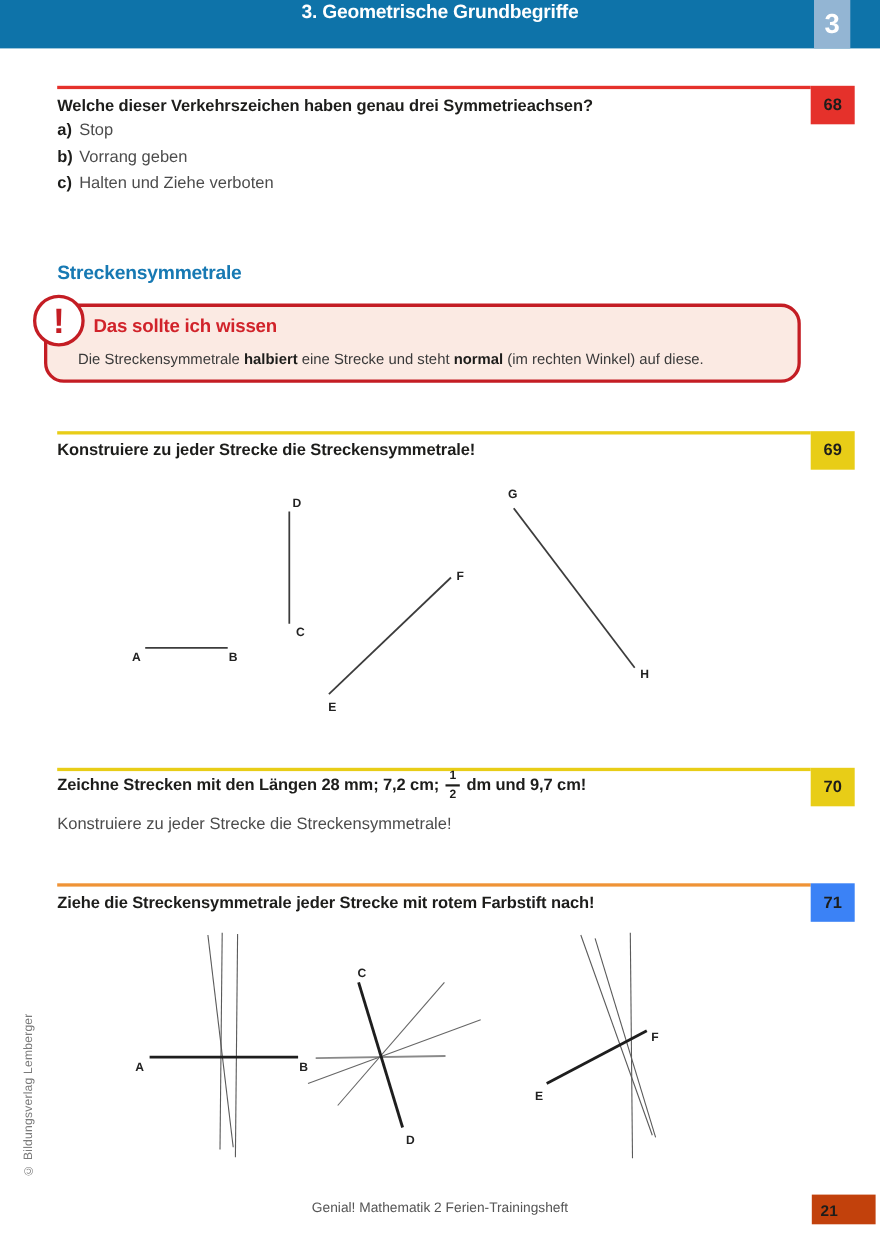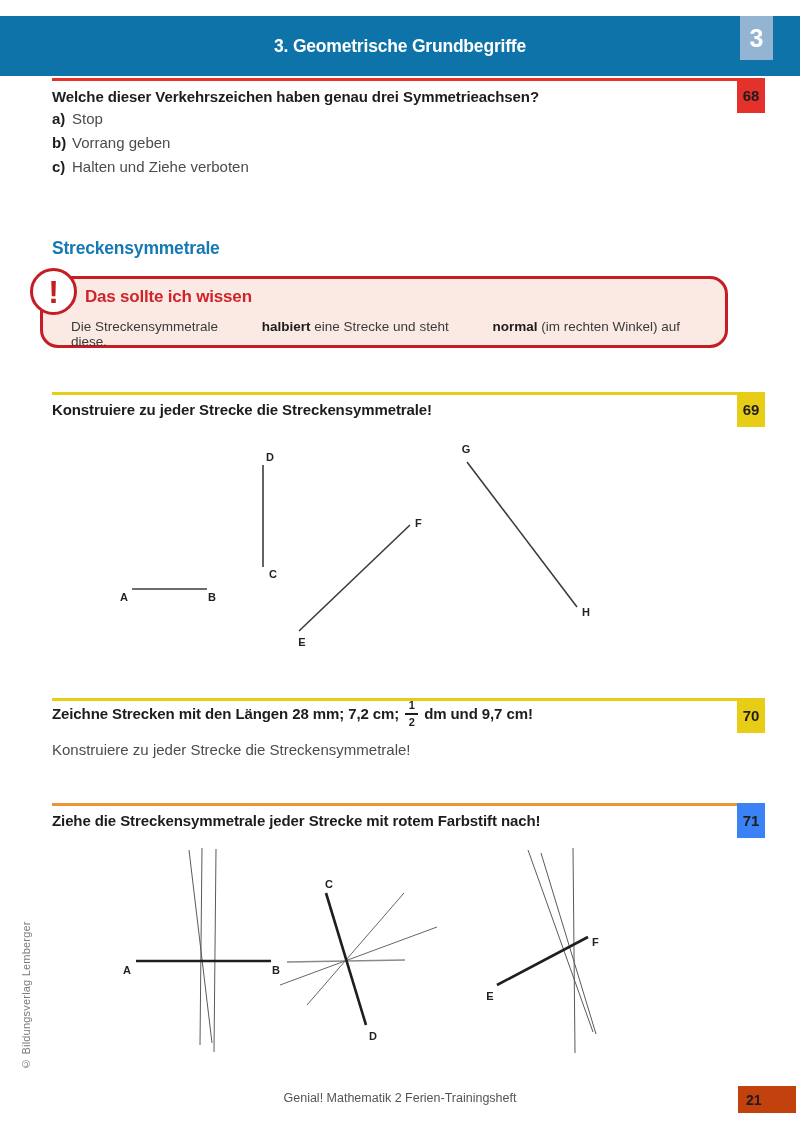--- a/index.html
+++ b/index.html
@@ -5,36 +5,36 @@
   * { margin:0; padding:0; box-sizing:border-box; }
   html,body { background:#ffffff; }
   .page {
     position:relative; width:800px; height:1131px; margin:0 auto;
     background:#ffffff; overflow:hidden;
     font-family:"Liberation Sans", sans-serif; color:#1d1d1b;
   }
 
   
   .header-bar {
-    position:absolute; top:16px; left:0; width:800px; height:60px;
-    background:#0e73a9; display:flex; align-items:center; justify-content:center;
+    position:absolute; top:0; left:0; width:800px; height:44px;
+    background:#0e73a9; display:flex; justify-content:center;
   }
   .header-title {
     color:#ffffff; font-size:17.5px; font-weight:bold; letter-spacing:-0.2px;
   }
   .header-tab {
     position:absolute; top:0; left:740px; width:33px; height:44px;
     background:#93b5d3; display:flex; align-items:center; justify-content:center;
   }
   .header-tab span { color:#ffffff; font-size:25px; font-weight:bold; }
 
   
   .rule { position:absolute; left:52px; width:685px; height:3px; }
   .badge {
-    position:absolute; left:737px; width:28px; height:35px;
+    position:absolute; left:737px; width:40px; height:35px;
     display:flex; align-items:center; justify-content:center;
     font-size:15px; font-weight:bold; color:#1d1d1b;text-align:center;
   }
   .question {
     position:absolute; left:52px; width:660px;
     font-size:15px; font-weight:bold; color:#1d1d1b; letter-spacing:-0.1px;
   }
   .options { position:absolute; left:52px; top:106px; width:500px; }
   .option-row { height:24px; display:flex; align-items:center; font-size:15px; }
   .option-key { font-weight:bold; color:#1d1d1b; width:20px; }
@@ -65,21 +65,21 @@
   }
   .info-icon span { color:#c41d24; font-size:32px; font-weight:800; line-height:1; }
   .info-title {
     position:absolute; left:42px; top:8px;
     font-size:17px; font-weight:bold; color:#d1232a; letter-spacing:-0.2px;
   }
   .info-body {
     position:absolute; left:28px; top:40px; width:640px;
     font-size:13.5px; color:#3a3a3a;
   }
-  .info-body b { color:#1d1d1b;margin-left:40px; }
+  .info-body b { color:#1d1d1b; }
 
   
   .fig { position:absolute; left:0; }
   .fig text { font-family:"Liberation Sans", sans-serif; font-size:11px; font-weight:600; fill:#222222; }
 
   
   .q70-row {
     position:absolute; left:52px; top:700px; width:660px;
     display:flex; align-items:center;
     font-size:15px; font-weight:bold; color:#1d1d1b; letter-spacing:-0.1px;

